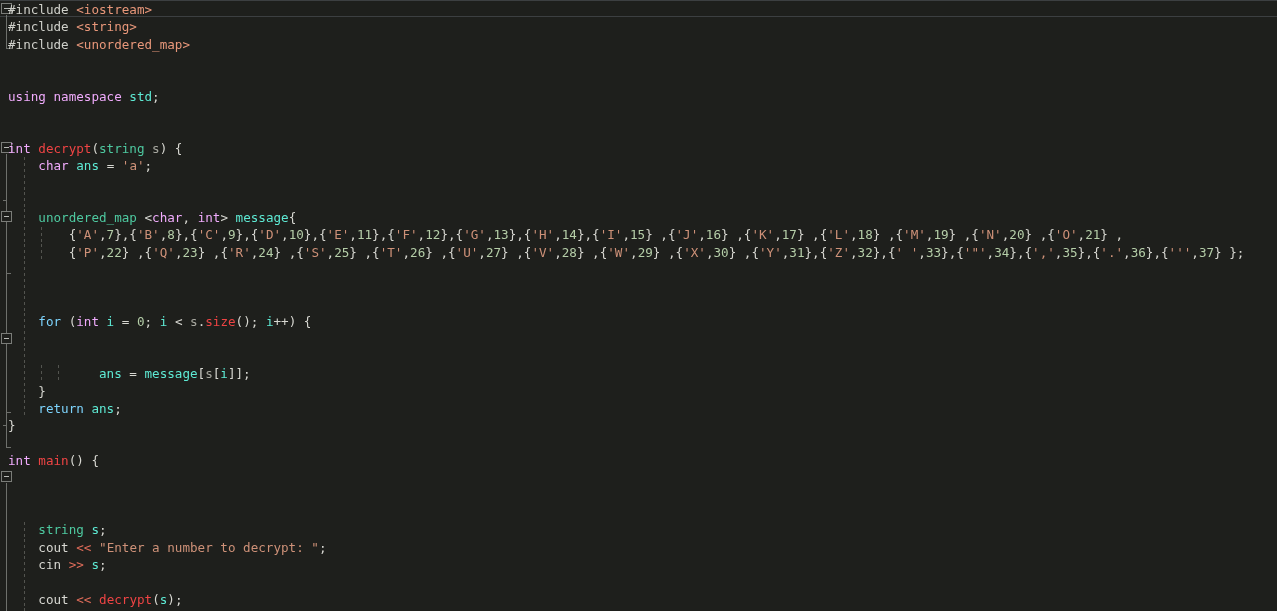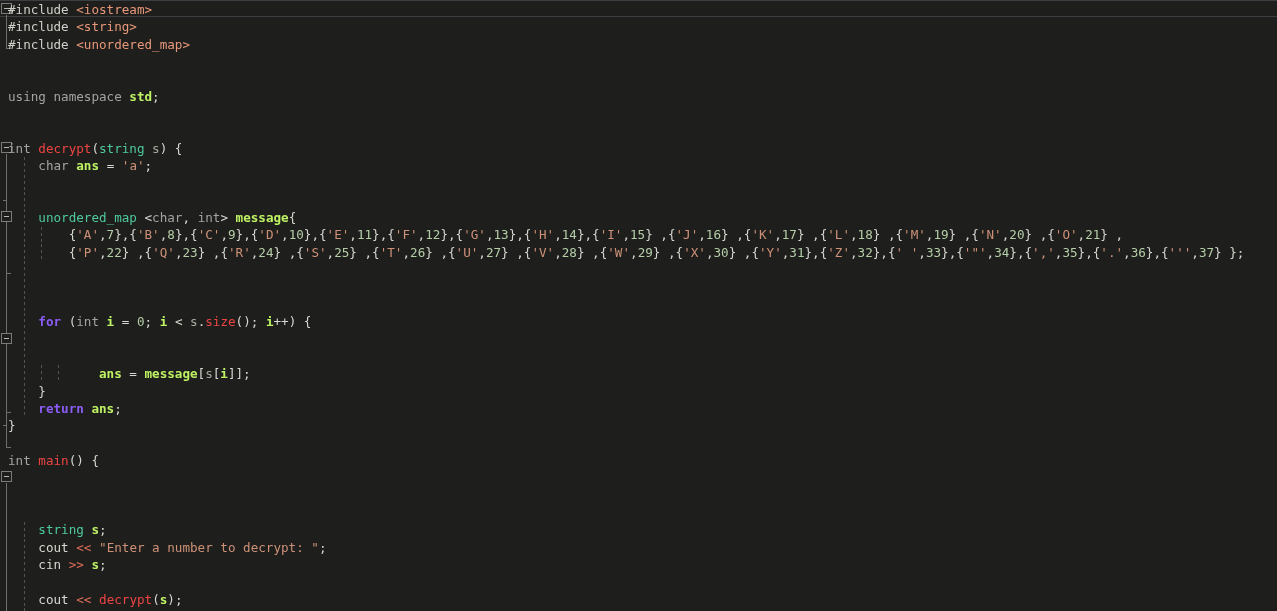--- a/index.html
+++ b/index.html
@@ -53,25 +53,25 @@
     position:absolute; left:0; top:0;
     font-size:12.6px;
     line-height:17.35px;
     white-space:pre;
     letter-spacing:0px;
   }
   .line { height:17.35px; }
   
   .t-pre      { color:#cfd0ca; }      
   .t-hdr      { color:#e8977a; }      
-  .t-kw       { color:#a3a3a3; }      
-  .t-kw2      { color:#8b5cf6;font-weight:bold; }      
+  .t-kw       { color:#f0abfc; }      
+  .t-kw2      { color:#7dd3fc; }      
   .t-type     { color:#4ec9a0; }      
   .t-fn       { color:#ef4444; }      
-  .t-var      { color:#bef264;font-weight:bold; }      
+  .t-var      { color:#5eead4; }      
   .t-param    { color:#a8a8a0; }      
   .t-num      { color:#b5cea8; }      
   .t-str      { color:#ce9178; }      
   .t-op       { color:#d8d8d2; }      
   .t-brace    { color:#d8d8d2; }
   .t-lt       { color:#d8d8d2; }      
   .t-shift    { color:#e06c5a; }
   .t-plain    { color:#d8d8d2; }
 </style>
 </head>

